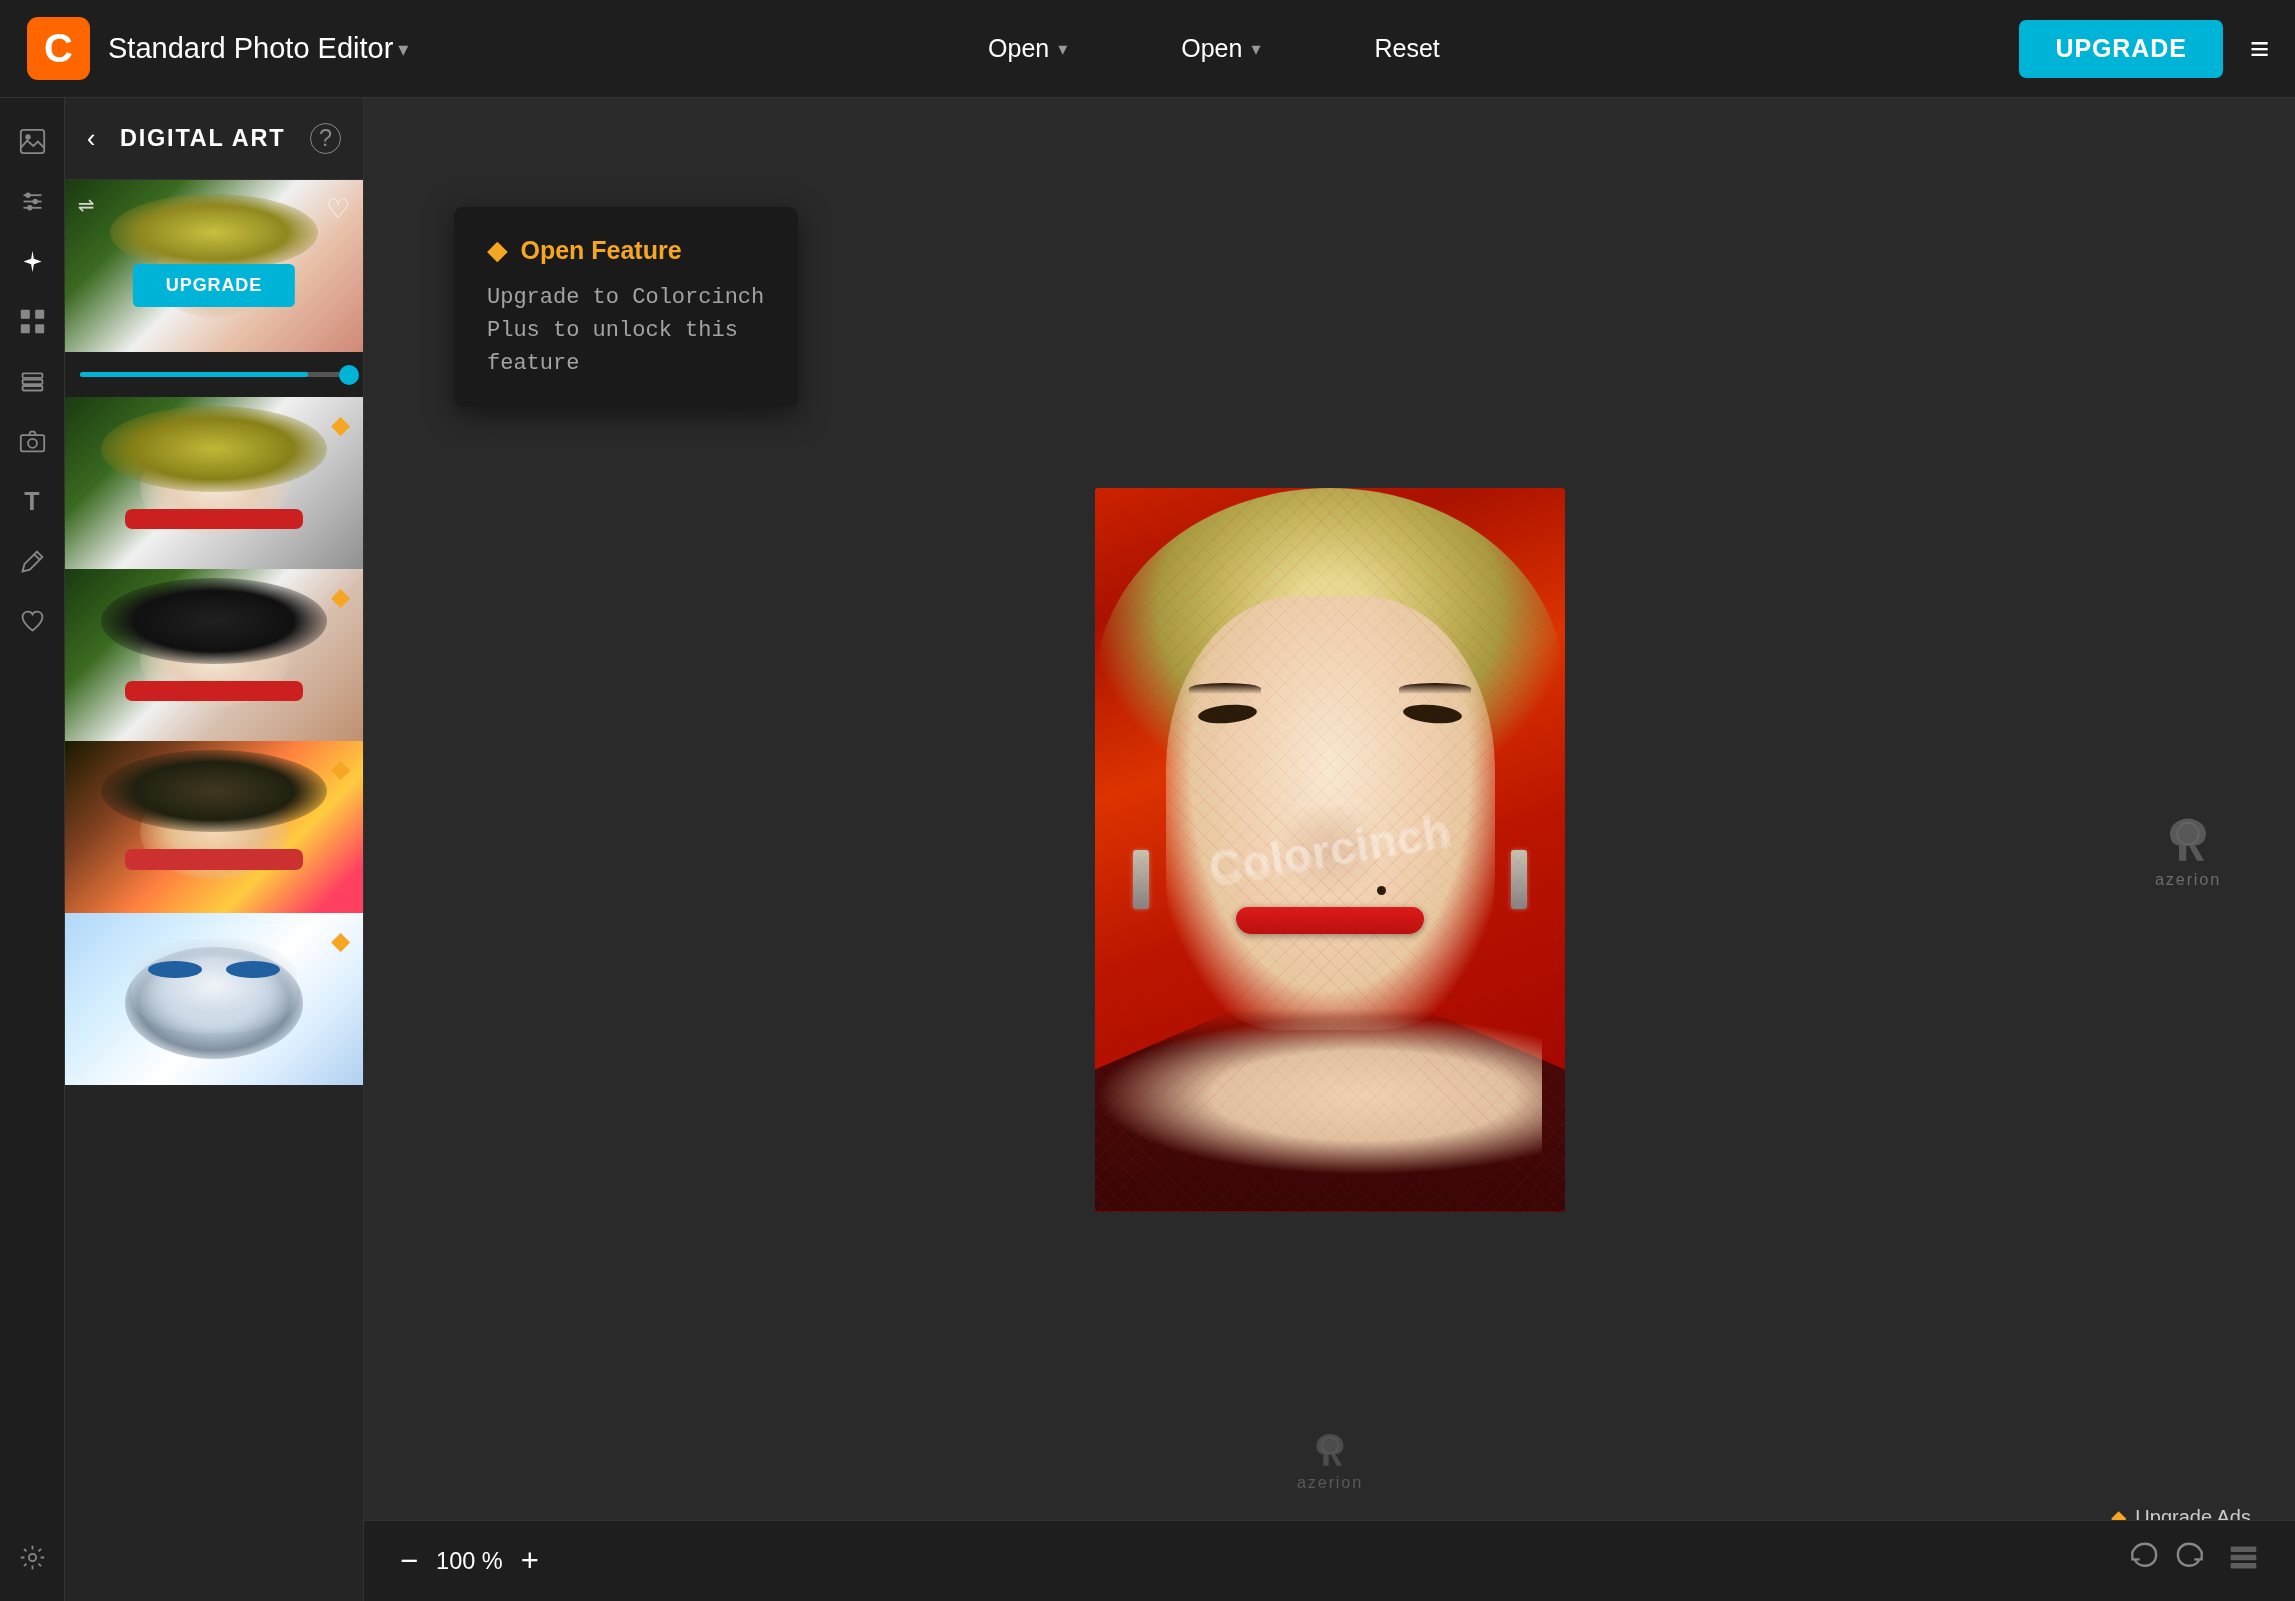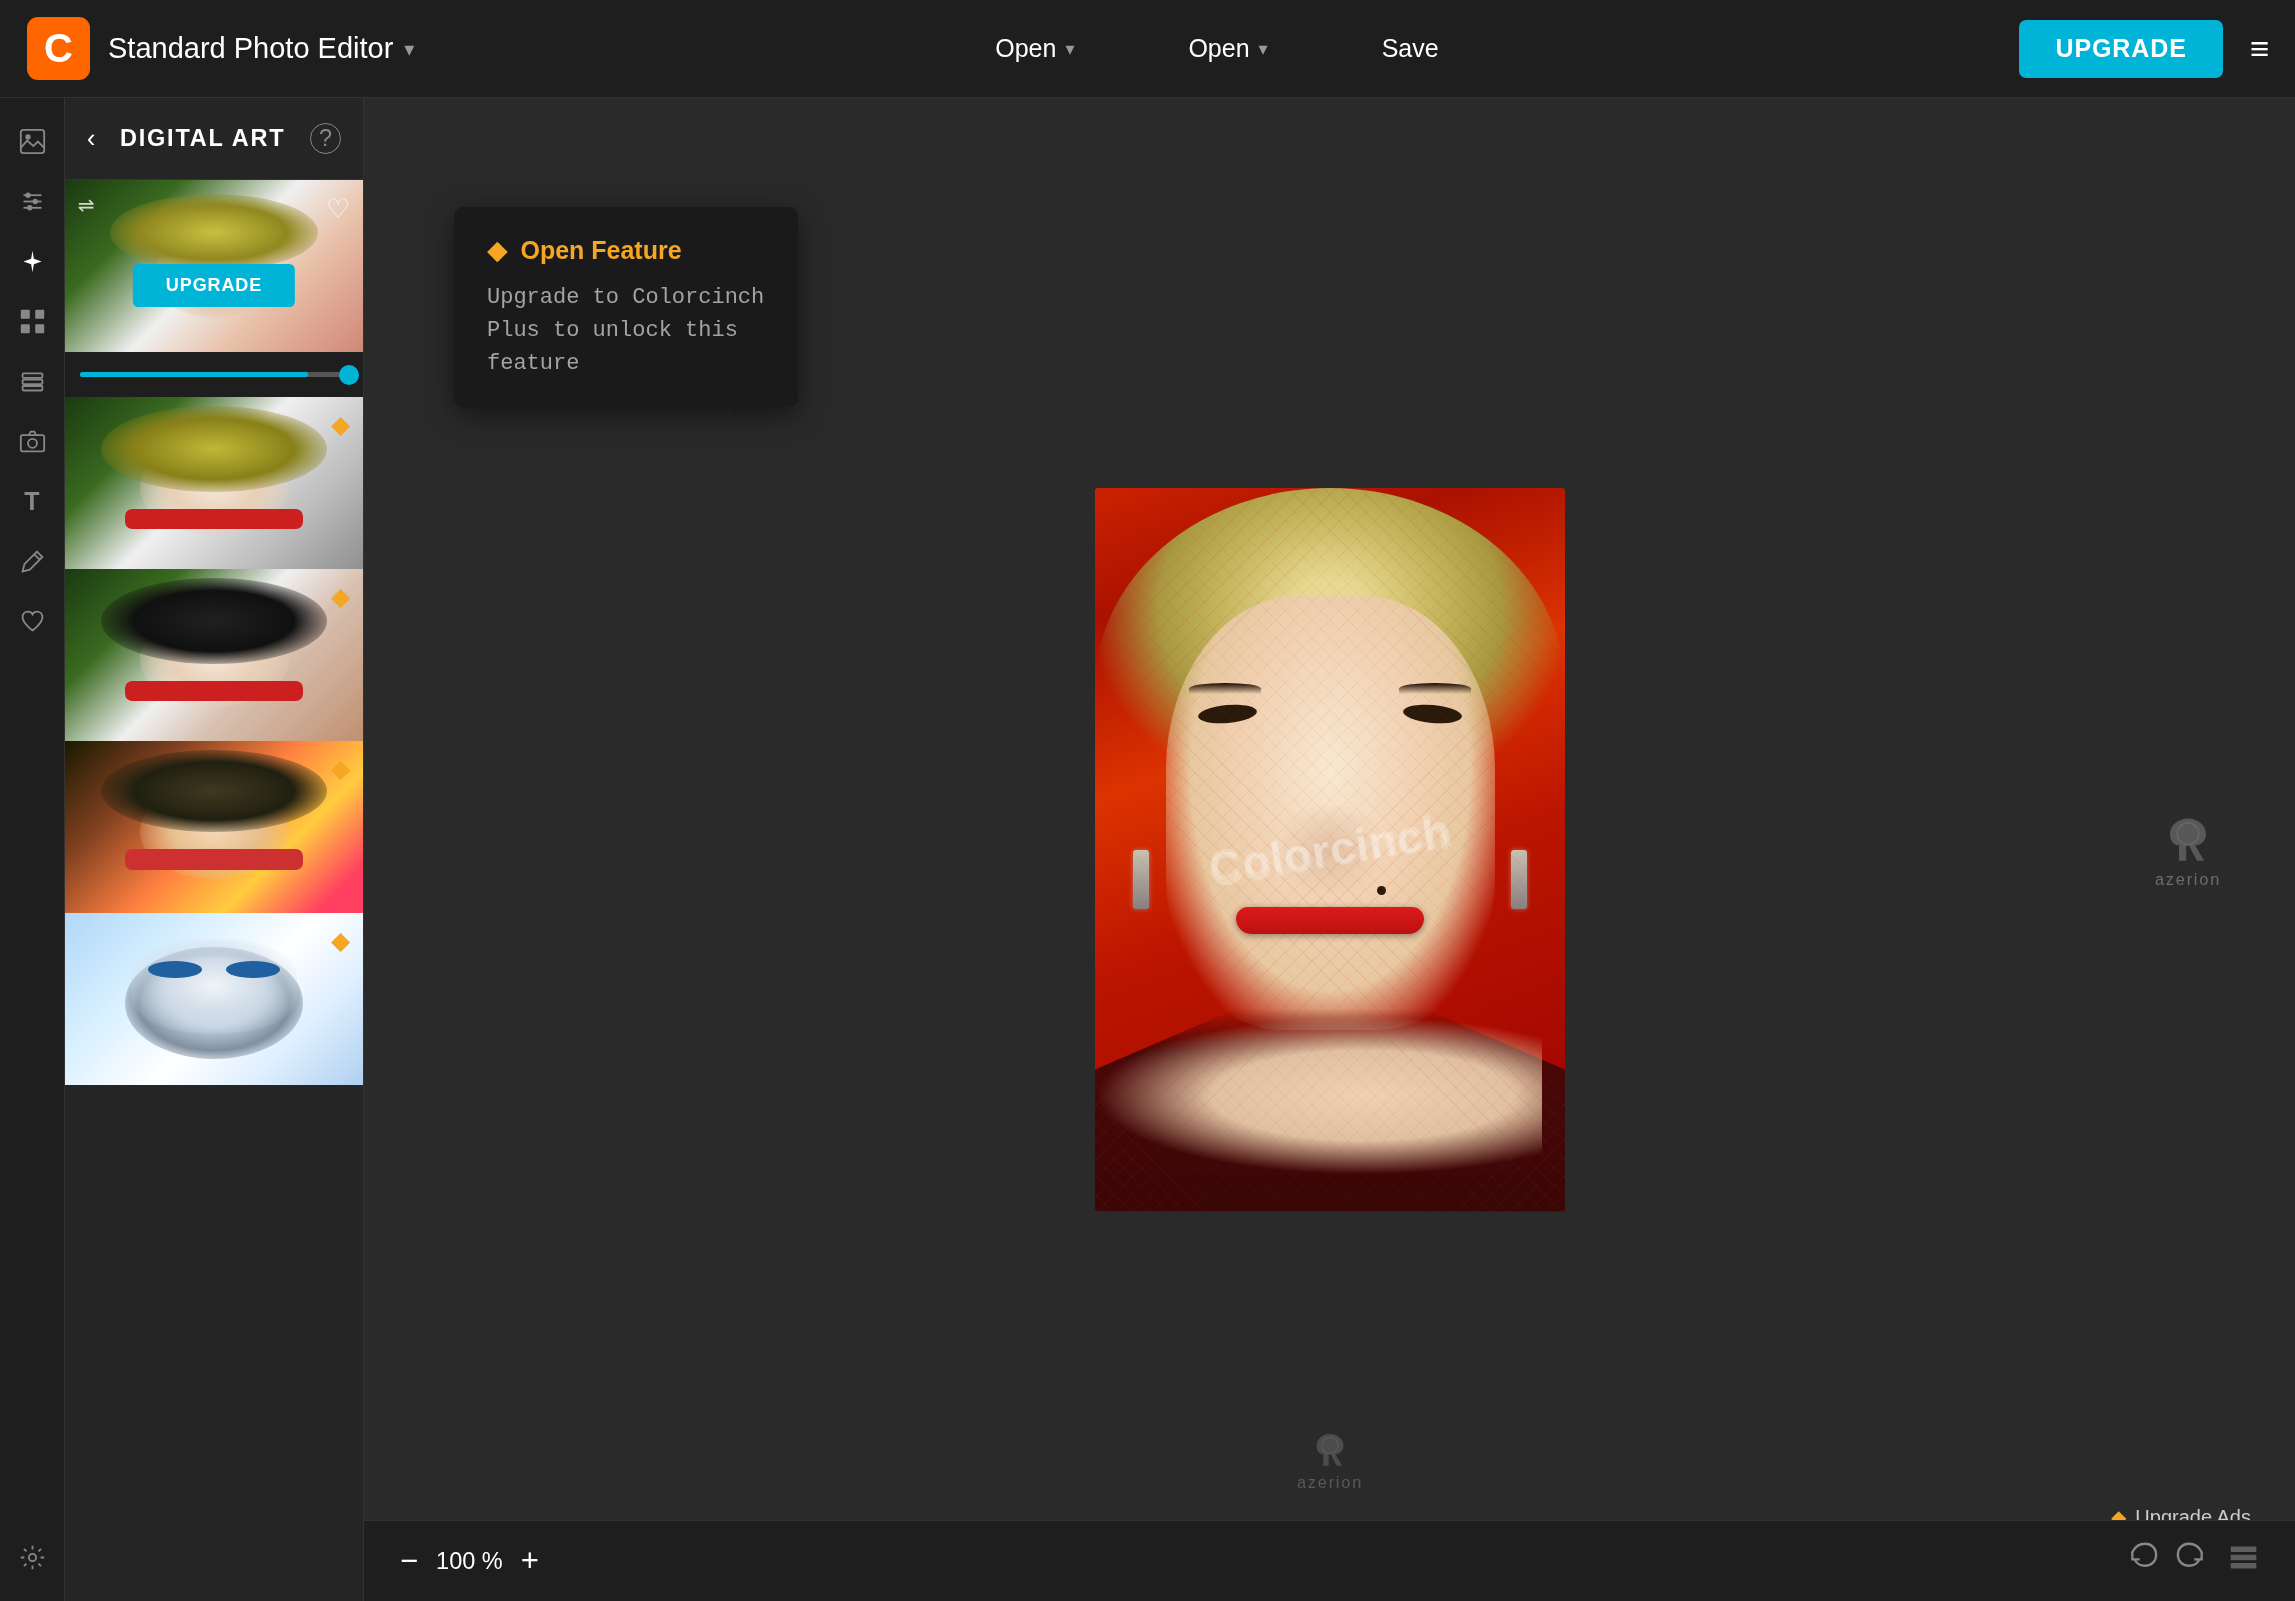--- a/index.html
+++ b/index.html
@@ -6,21 +6,21 @@
     body { background: #2a2a2a; font-family: 'Segoe UI', Arial, sans-serif; color: #fff; width: 2296px; height: 1601px; overflow: hidden; }
 
     
     .header {
       display: flex; align-items: center;
       background: #1e1e1e; height: 98px;
       padding: 0 27px; gap: 18px;
       border-bottom: 0.9px solid #333;
     }
     .header-logo { width: 63px; height: 63px; background: #ff6600; border-radius: 11px; display: flex; align-items: center; justify-content: center; font-size: 40px; color: #fff; font-weight: 900; flex-shrink: 0; }
-    .header-app-name { display: flex; align-items: center; gap: 11px; font-size: 29px; color: #fff; font-weight: 400; }
+    .header-app-name { display: flex; align-items: center; gap: 5px; font-size: 29px; color: #fff; font-weight: 400; }
     .header-app-name .chevron { font-size: 20px; color: #999; }
     .header-center { flex: 1; display: flex; align-items: center; justify-content: center; gap: 78px; }
     .header-btn { display: flex; align-items: center; gap: 9px; background: transparent; border: none; color: #fff; font-size: 25px; cursor: pointer; padding: 9px 18px; border-radius: 5.4px; }
     .header-btn .chevron { font-size: 18px; color: #999; }
     .header-right { display: flex; align-items: center; gap: 27px; }
     .upgrade-btn { background: #00b4d8; color: #fff; border: none; padding: 14.5px 36px; border-radius: 7.2px; font-size: 25px; font-weight: 700; cursor: pointer; letter-spacing: 0.9px; }
     .hamburger-btn { background: transparent; border: none; color: #fff; font-size: 33px; cursor: pointer; }
 
     
     .main-layout { display: flex; height: calc(1601px - 98px); }
@@ -203,21 +203,21 @@
   <div class="header-center">
     <button class="header-btn">
       <span>Open</span>
       <span class="chevron">▾</span>
     </button>
     <button class="header-btn">
       <span>Open</span>
       <span class="chevron">▾</span>
     </button>
     <button class="header-btn">
-      <span>Save</span>
+      <span>Reset</span>
     </button>
   </div>
   <div class="header-right">
     <button class="upgrade-btn">UPGRADE</button>
     <button class="hamburger-btn">≡</button>
   </div>
 </div>
 
 <div class="main-layout">
 

